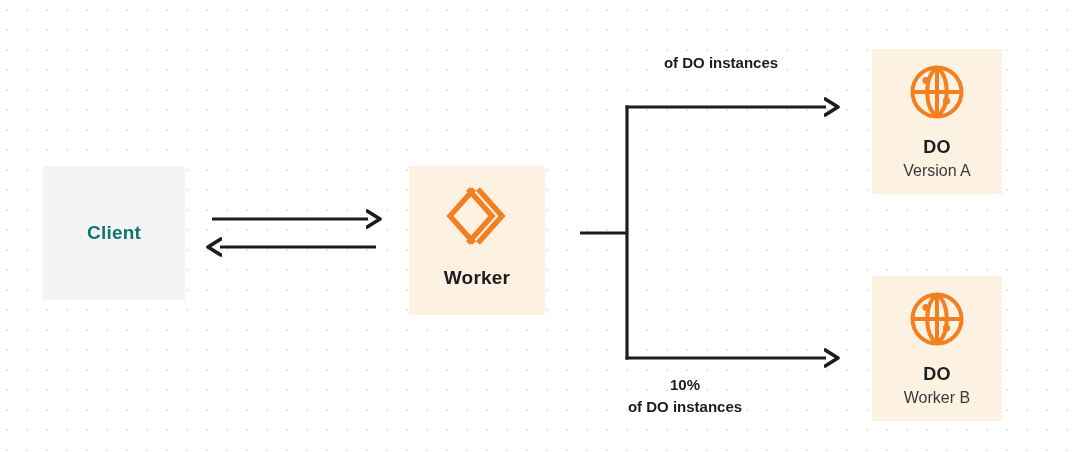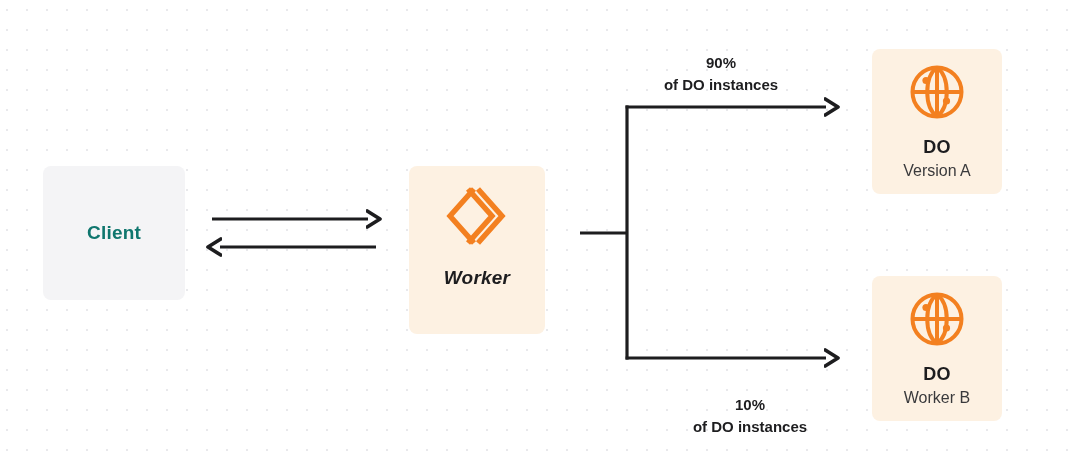--- a/index.html
+++ b/index.html
@@ -20,21 +20,21 @@
     height: 452px;
     background-color: #ffffff;
     background-image: radial-gradient(circle at 1px 1px, #e9e9ec 1.1px, rgba(255,255,255,0) 1.3px);
     background-size: 20px 20px;
     background-position: 6px 9px;
   }
 
   .node-box {
     position: absolute;
     box-sizing: border-box;
-    border-radius: 8px;
+    border-radius: 0;
     display: flex;
     flex-direction: column;
     align-items: center;
     justify-content: center;
   }
 
   
   #client-box {
     left: 43px;
     top: 166px;
@@ -47,25 +47,24 @@
     font-weight: bold;
     color: #0f766e;
     letter-spacing: 0.2px;
   }
 
   
   #worker-box {
     left: 409px;
     top: 166px;
     width: 136px;
-    height: 168px;
+    height: 149px;
     background-color: #fdf1e2;
     justify-content: flex-start;
     padding-top: 19px;
-    font-style: italic;
   }
   #worker-icon {
     width: 66px;
     height: 62px;
     display: block;
   }
   #worker-label {
     font-size: 19px;
     font-weight: bold;
     color: #1d1d1f;
@@ -118,21 +117,21 @@
   .split-label {
     position: absolute;
     width: 240px;
     text-align: center;
     font-size: 15px;
     font-weight: bold;
     color: #1d1d1f;
     line-height: 1.45;
   }
   #label-top   { left: 601px; top: 52px; }
-  #label-bottom{ left: 630px; top: 374px; margin-top: 20px; }
+  #label-bottom{ left: 565px; top: 374px; }
 </style>
 </head>
 <body>
 
 <div id="diagram-canvas">
 
   <svg id="connectors" viewBox="0 0 1072 452" xmlns="http://www.w3.org/2000/svg">
     <defs>
       <marker id="arrow-right" viewBox="0 0 12 12" refX="1.5" refY="6" markerWidth="6" markerHeight="6" orient="auto-start-reverse">
         <path d="M 1 1 L 9 6 L 1 11" fill="none" stroke="#1d1d1f" stroke-width="2.3" stroke-linecap="round" stroke-linejoin="round"></path>
@@ -203,21 +202,20 @@
       <path d="M 29 4.5 C 16 14 16 44 29 53.5" fill="none" stroke="#f38020" stroke-width="4"></path>
       <path d="M 29 4.5 C 42 14 42 44 29 53.5" fill="none" stroke="#f38020" stroke-width="4"></path>
       <circle cx="18" cy="17.5" r="3.6" fill="#f38020"></circle>
       <circle cx="38.5" cy="38" r="3.6" fill="#f38020"></circle>
     </svg>
     <div class="do-title">DO</div>
     <div class="do-subtitle">Worker B</div>
   </div>
 
   <div id="label-top" class="split-label">
-    <div>90%</div>
     <div>of DO instances</div>
   </div>
 
   <div id="label-bottom" class="split-label">
     <div>10%</div>
     <div>of DO instances</div>
   </div>
 
 </div>
 

